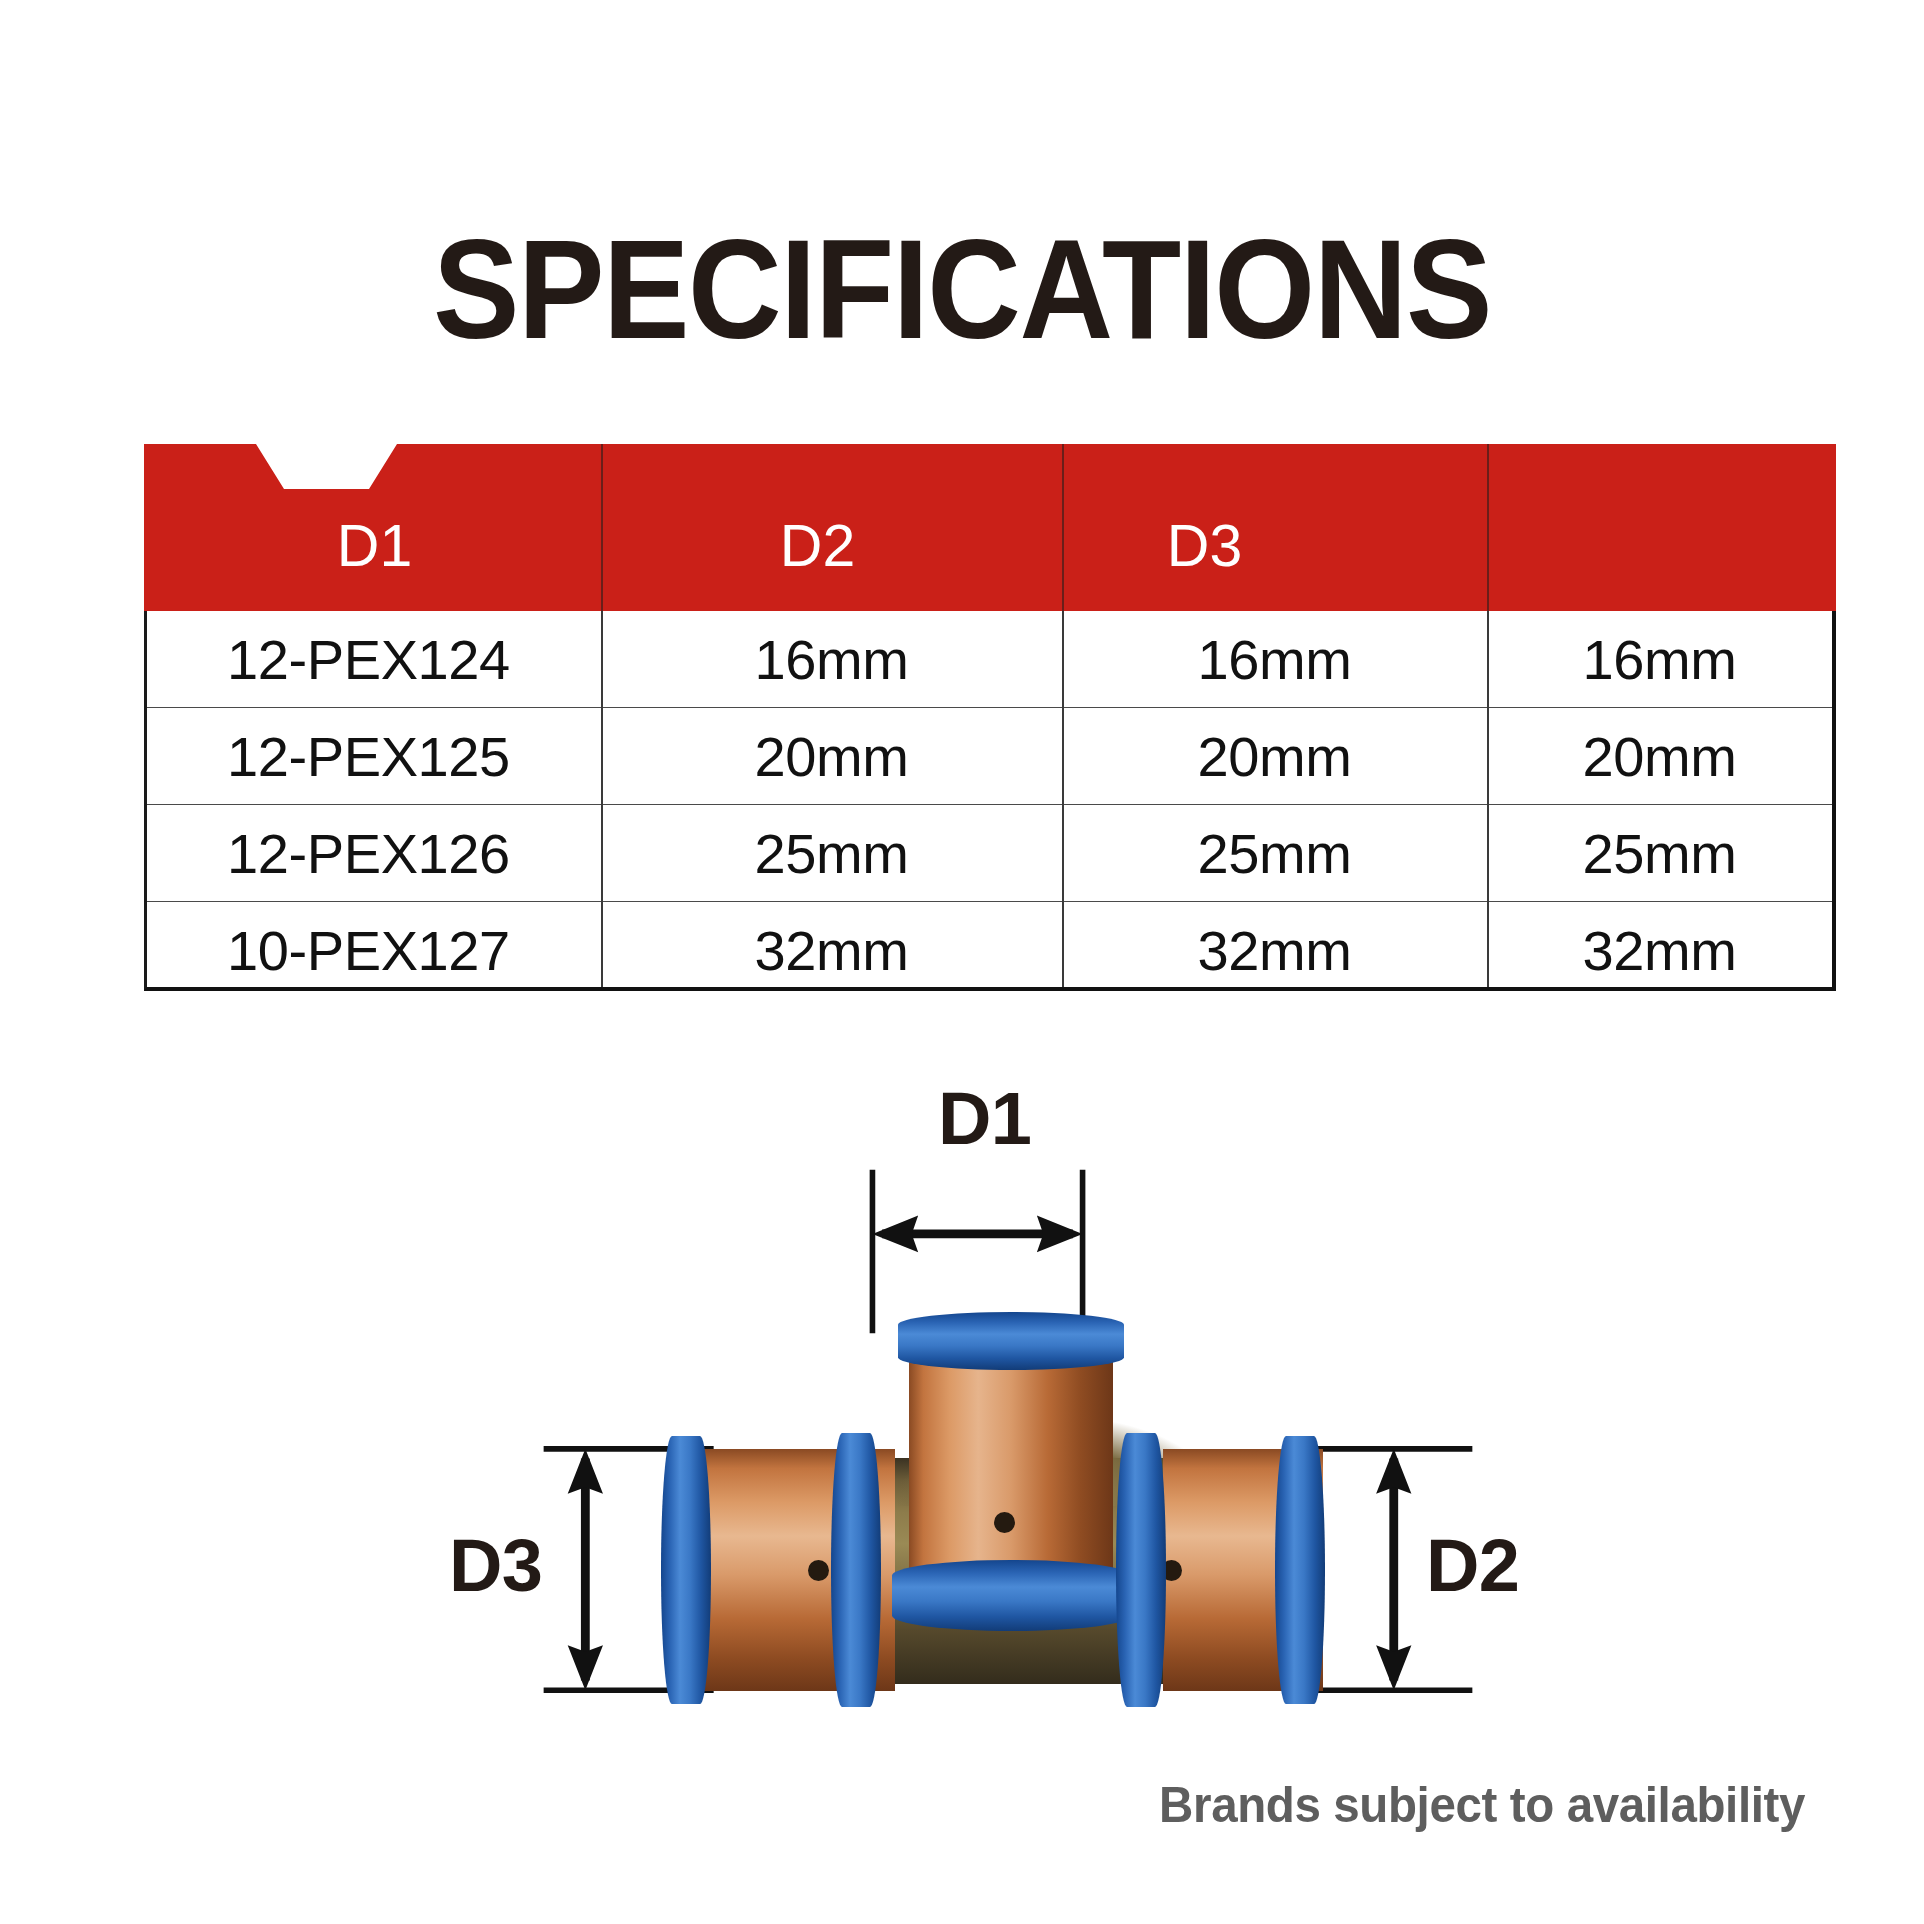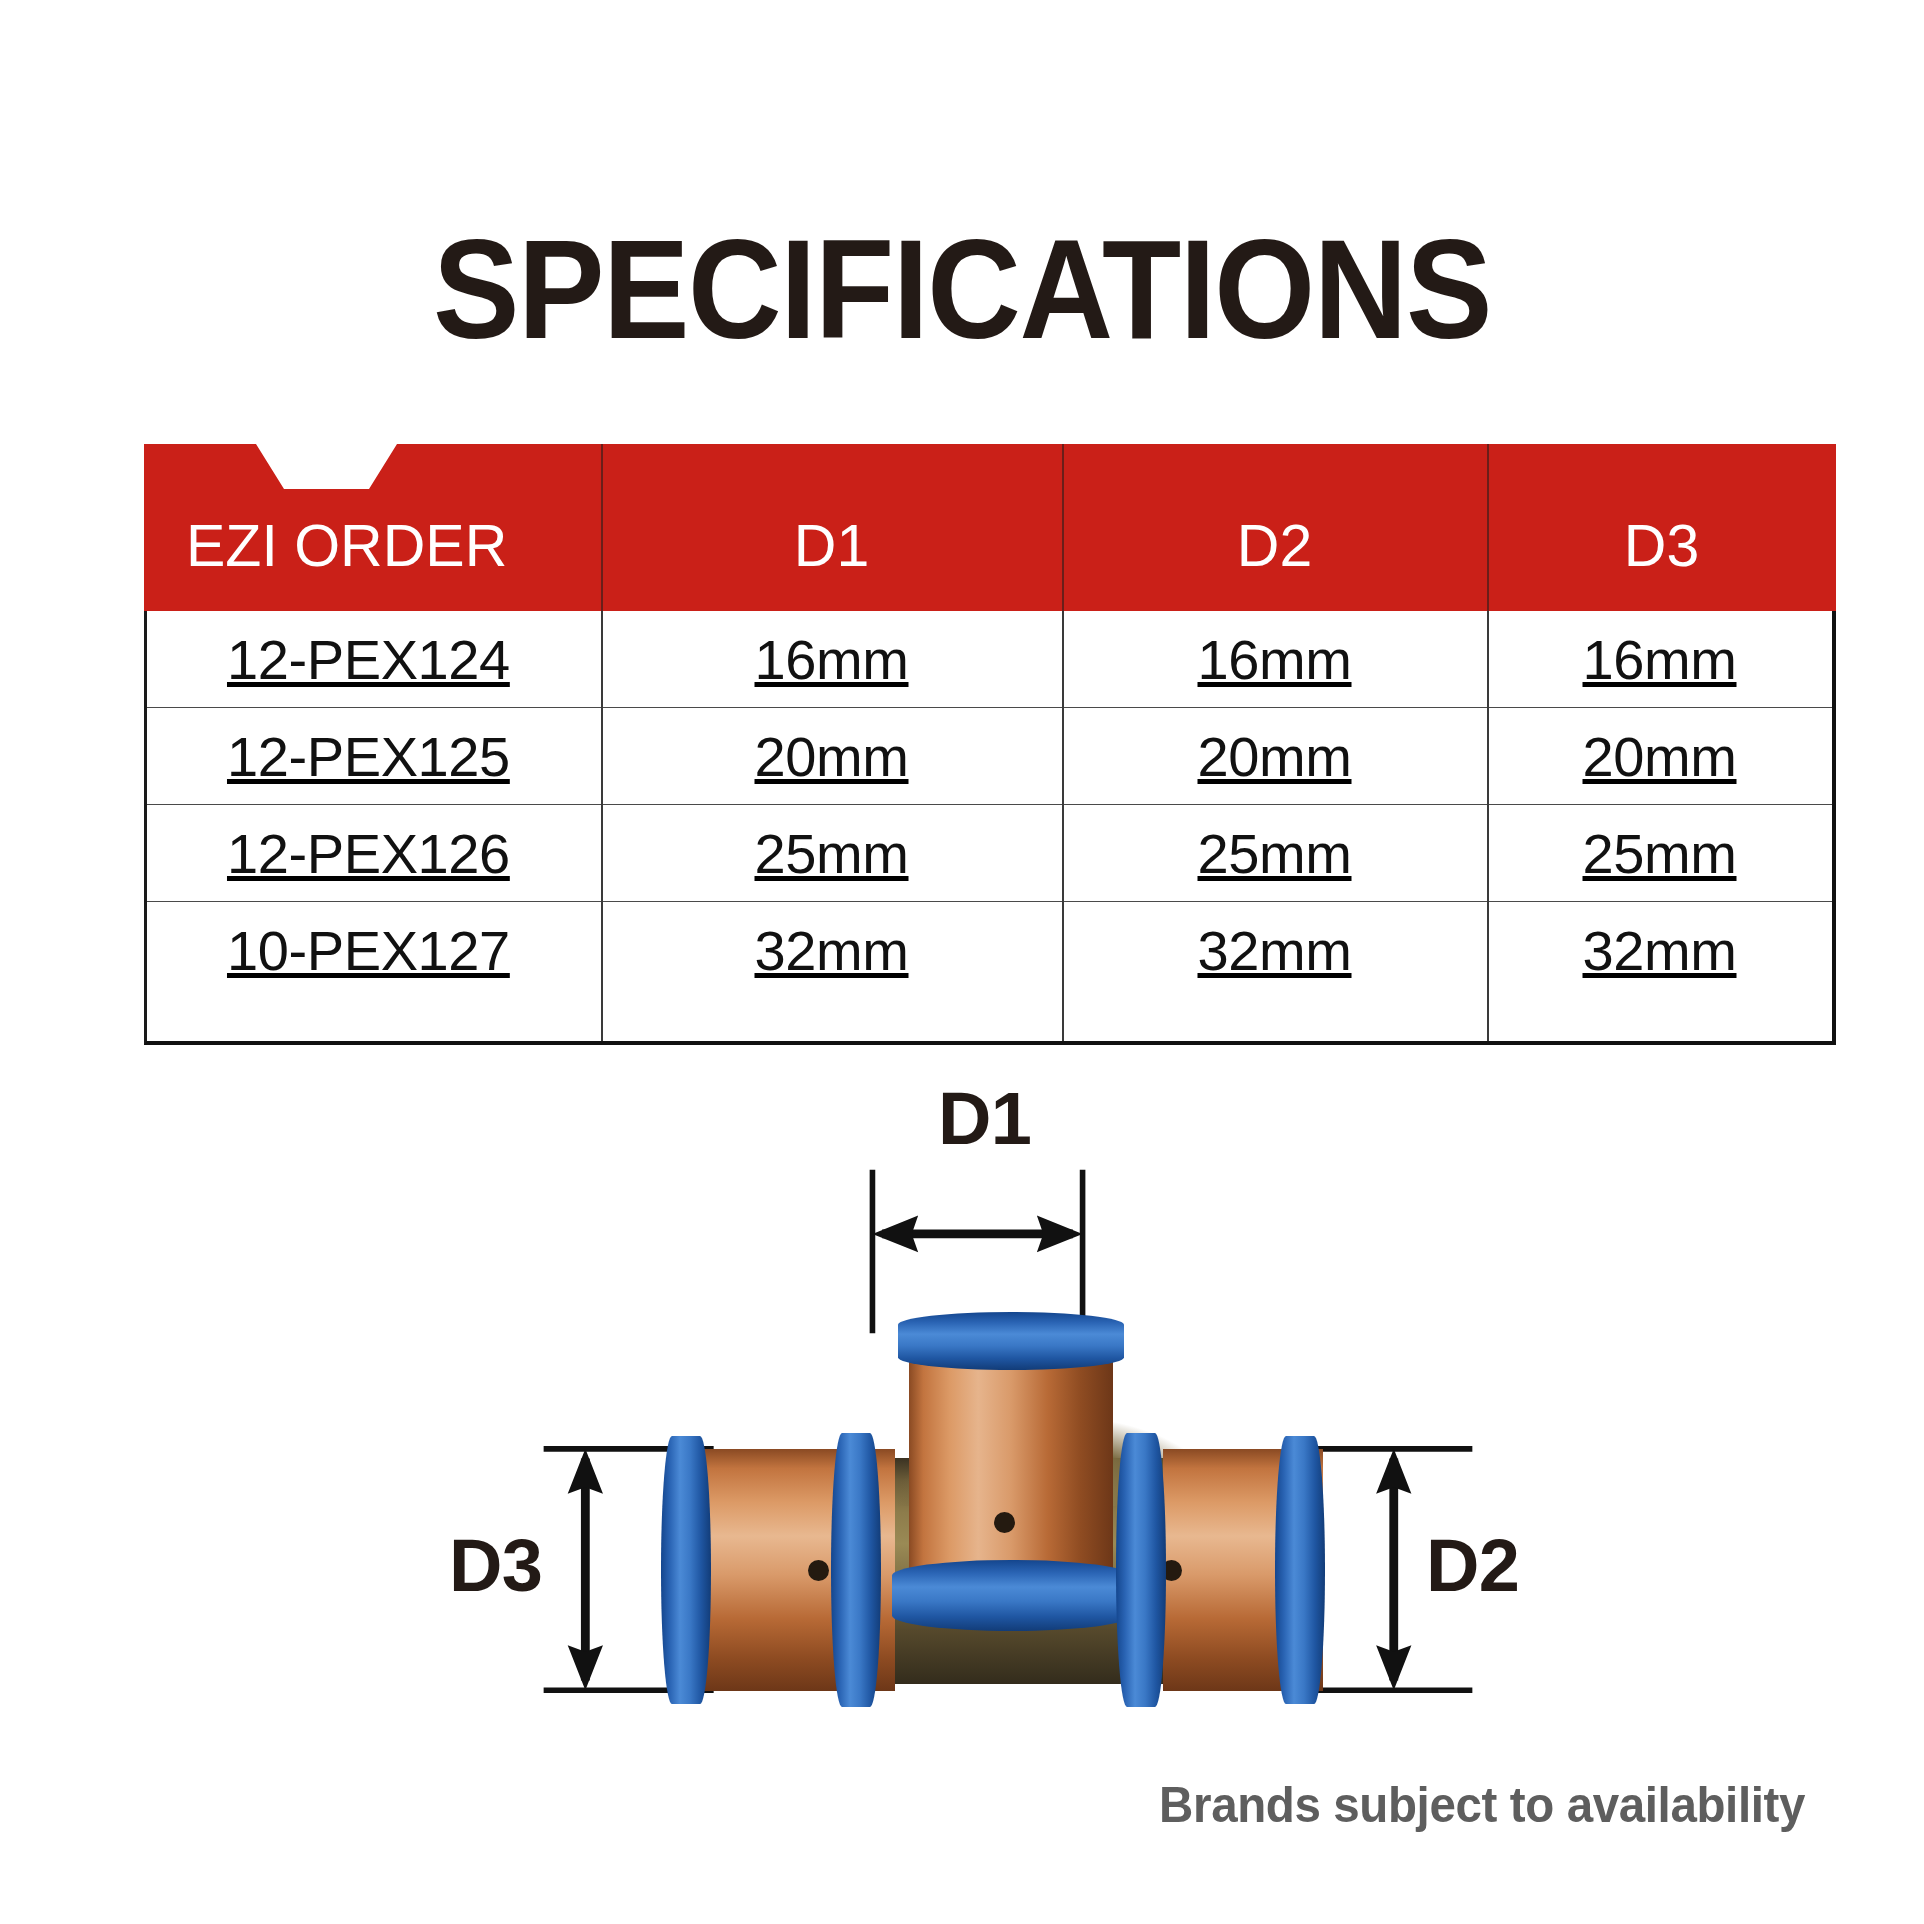--- a/index.html
+++ b/index.html
@@ -105,27 +105,26 @@
   .head-sep.s1 { left: 457px; }
   .head-sep.s2 { left: 918px; }
   .head-sep.s3 { left: 1343px; }
 
   
   .table-body {
     position: absolute;
     left: 0;
     top: 167px;
     width: 100%;
-    height: 434px;
+    height: 380px;
     border-left: 3.2px solid #1a1a1a;
     border-right: 4px solid #111111;
     border-bottom: 4px solid #111111;
     box-sizing: border-box;
     background: #ffffff;
-    text-decoration: underline;
   }
   .body-row {
     display: flex;
     height: 97px;
     border-bottom: 1.6px solid #4a4a4a;
     box-sizing: border-box;
   }
   .body-row:last-child { border-bottom: none; }
 
   .body-cell {
@@ -268,21 +267,20 @@
 </head>
 <body>
 
 <div id="page-title">SPECIFICATIONS</div>
 
 <div id="spec-table">
 
   <div class="table-head"></div>
 
   <div class="head-row">
-    <div class="head-cell c0">EZI ORDER</div>
     <div class="head-cell c1">D1</div>
     <div class="head-cell c2">D2</div>
     <div class="head-cell c3">D3</div>
     <div class="head-sep s1"></div>
     <div class="head-sep s2"></div>
     <div class="head-sep s3"></div>
   </div>
 
   <div class="table-body">
 

